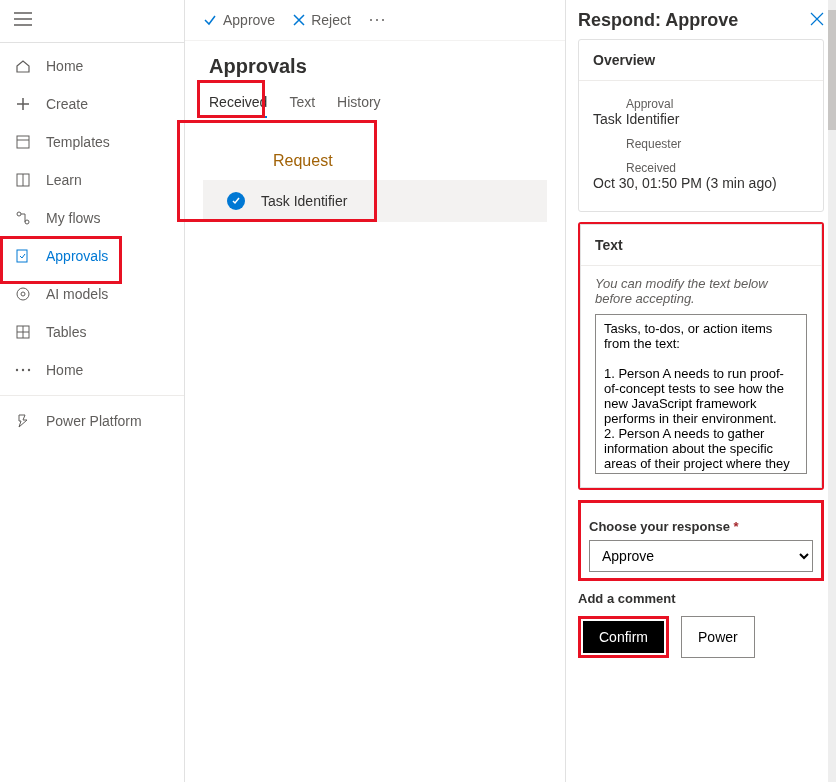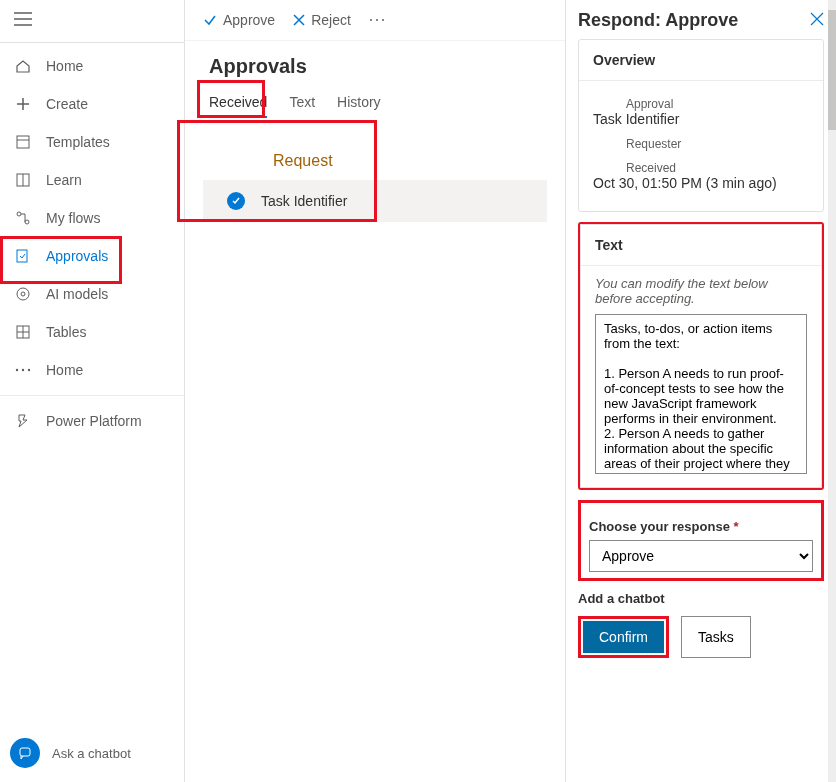--- a/index.html
+++ b/index.html
@@ -34,21 +34,21 @@
     .card-head { font-weight:600; font-size:14px; padding: 12px 14px; border-bottom:1px solid #edebe9; }
     .card-body { padding: 10px 14px; font-size: 13px; }
     .field-label { color:#605e5c; font-size:12px; font-weight:400; margin-top:6px;margin-left:33px; }
     .field-value { margin-bottom:10px; font-size:14px; }
     .hint { font-style: italic; color:#605e5c; font-size:13px; margin-bottom:8px;}
     textarea { width:100%; height:160px; resize:none; border:1px solid #8a8886; padding:6px 8px; font-size:13px; font-family: inherit; overflow-y: scroll;}
     .section-label { font-size:13px; font-weight:600; margin: 10px 0 6px 0;}
     .req { color:#a4262c; }
     select { width:100%; padding:6px 8px; border:1px solid #8a8886; font-size:14px; background:#fff;}
     .btn-row { display:flex; gap:12px; margin-top:10px; }
-    button.primary { background:#0369a1; color:#fff; border:none; padding:8px 16px; font-size:14px; cursor:pointer;}
+    button.primary { background:#000000; color:#fff; border:none; padding:8px 16px; font-size:14px; cursor:pointer;}
     button.secondary { background:#fff; border:1px solid #8a8886; padding:7px 16px; font-size:14px; cursor:pointer;}
     .red-outline { border:3px solid #e81123; }
     .scrollbar-fake { position:absolute; right:0; top:0; bottom:0; width:8px; background:#eee;}
     .scrollbar-thumb { background:#c8c6c4; width:8px; height:120px; position:absolute; top:10px;}
   </style>
 </head>
 <body>
 
 <div class="sidebar">
   <div class="hamburger">
@@ -142,29 +142,20 @@
     <div class="nav-item">
         <span class="icon">
           <svg width="16" height="16">
             <path d="M4 2h6l-2 5h4l-8 7 2-6H4z" fill="none" stroke="#605e5c"></path>
           </svg>
         </span>
         <span>Power Platform</span>
       </div>
   </div>
   <div class="highlight-box" style="top: 236px; left:0; width:122px; height:48px;"></div>
-  <div class="chatbot-row">
-    <span class="chatbot-circle">
-        <svg width="16" height="16">
-          <rect x="3" y="3" width="10" height="8" rx="2" fill="none" stroke="#fff"></rect>
-          <path d="M6 11l-2 3v-3" fill="none" stroke="#fff"></path>
-        </svg>
-      </span>
-    <span>Ask a chatbot</span>
-  </div>
 </div>
 
 <div class="main">
   <div class="action-bar">
     <div class="action">
         <svg width="14" height="14">
           <path d="M2 7l4 4 6-8" fill="none" stroke="#0078d4" stroke-width="1.5"></path>
         </svg>
         <span>Approve</span>
       </div>
@@ -236,23 +227,23 @@
     </div>
   </div>
 
   <div class="red-outline" style="padding:6px 8px; margin-bottom:8px;">
     <div class="section-label"><span>Choose your response</span> <span class="req">*</span></div>
     <select>
       <option>Approve</option>
     </select>
   </div>
 
-  <div class="section-label">Add a chatbot</div>
+  <div class="section-label">Add a comment</div>
 
   <div class="btn-row">
     <span class="red-outline" style="padding:2px;"><button class="primary">Confirm</button></span>
-    <button class="secondary">Tasks</button>
+    <button class="secondary">Power</button>
   </div>
 
   <div class="scrollbar-fake">
       <div class="scrollbar-thumb"></div>
     </div>
 </div>
 
 </body></html>

